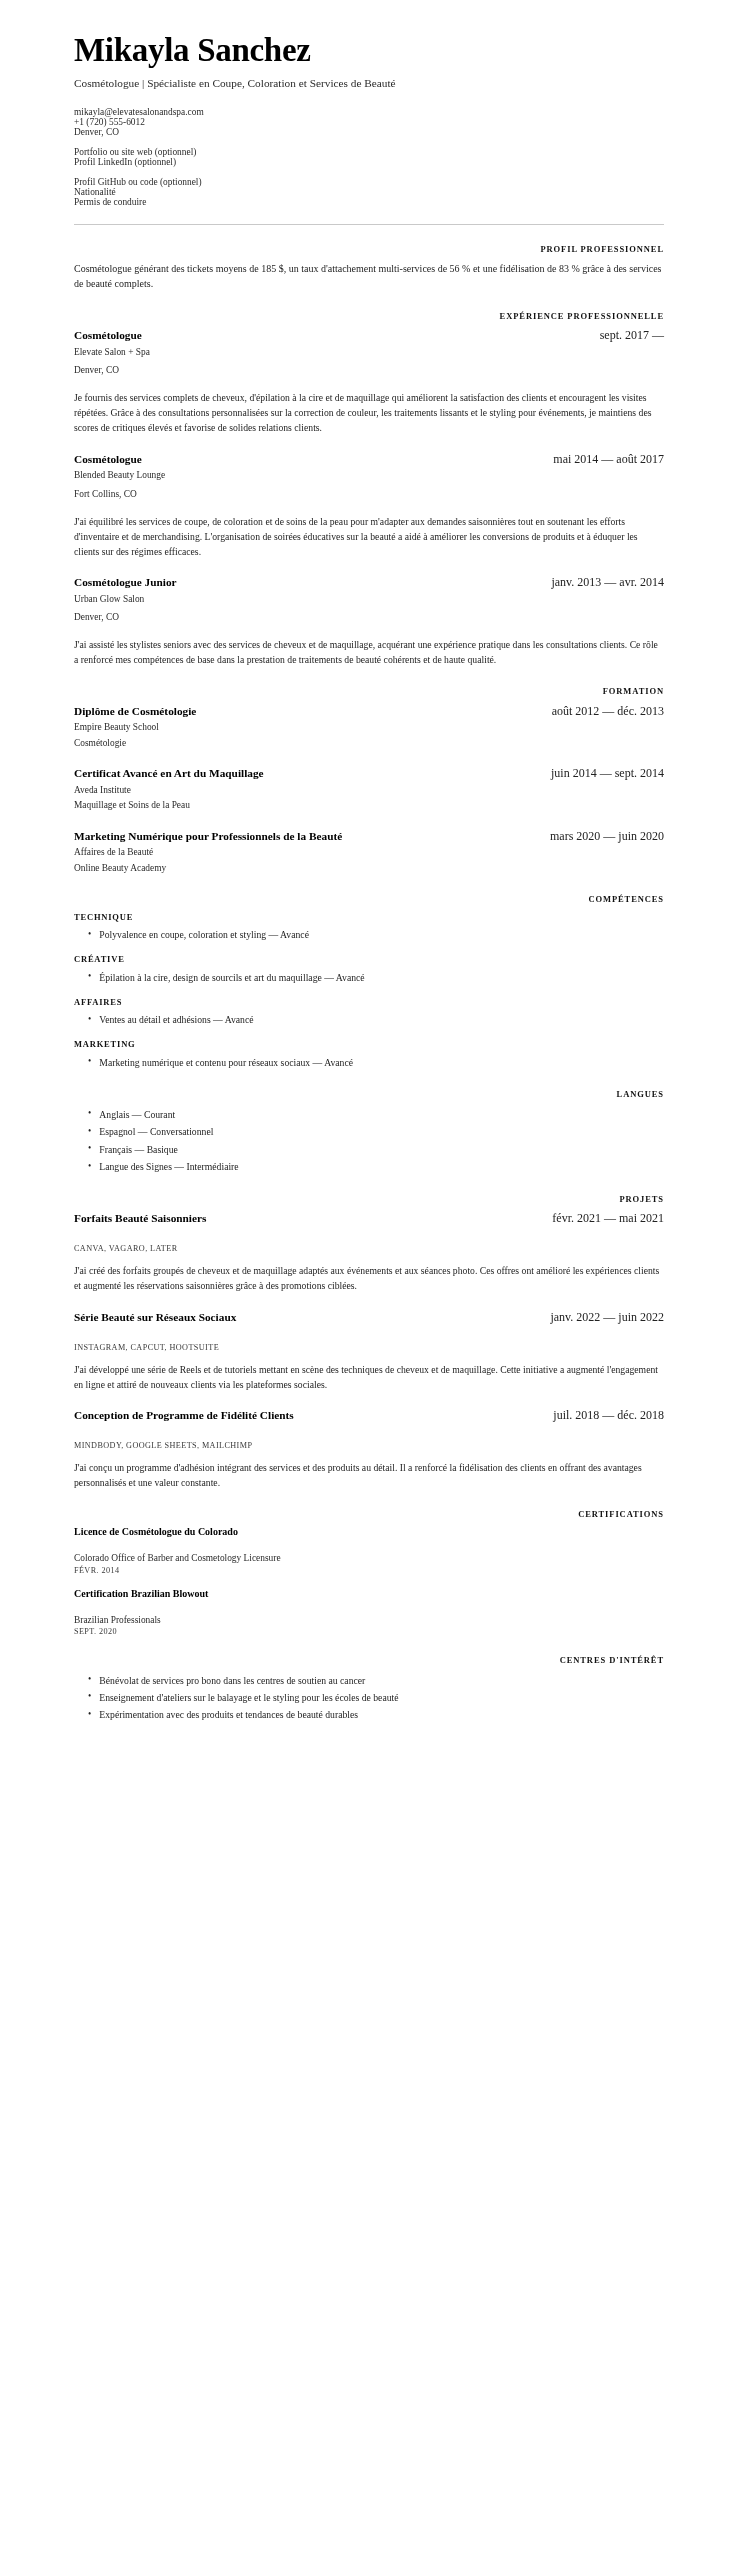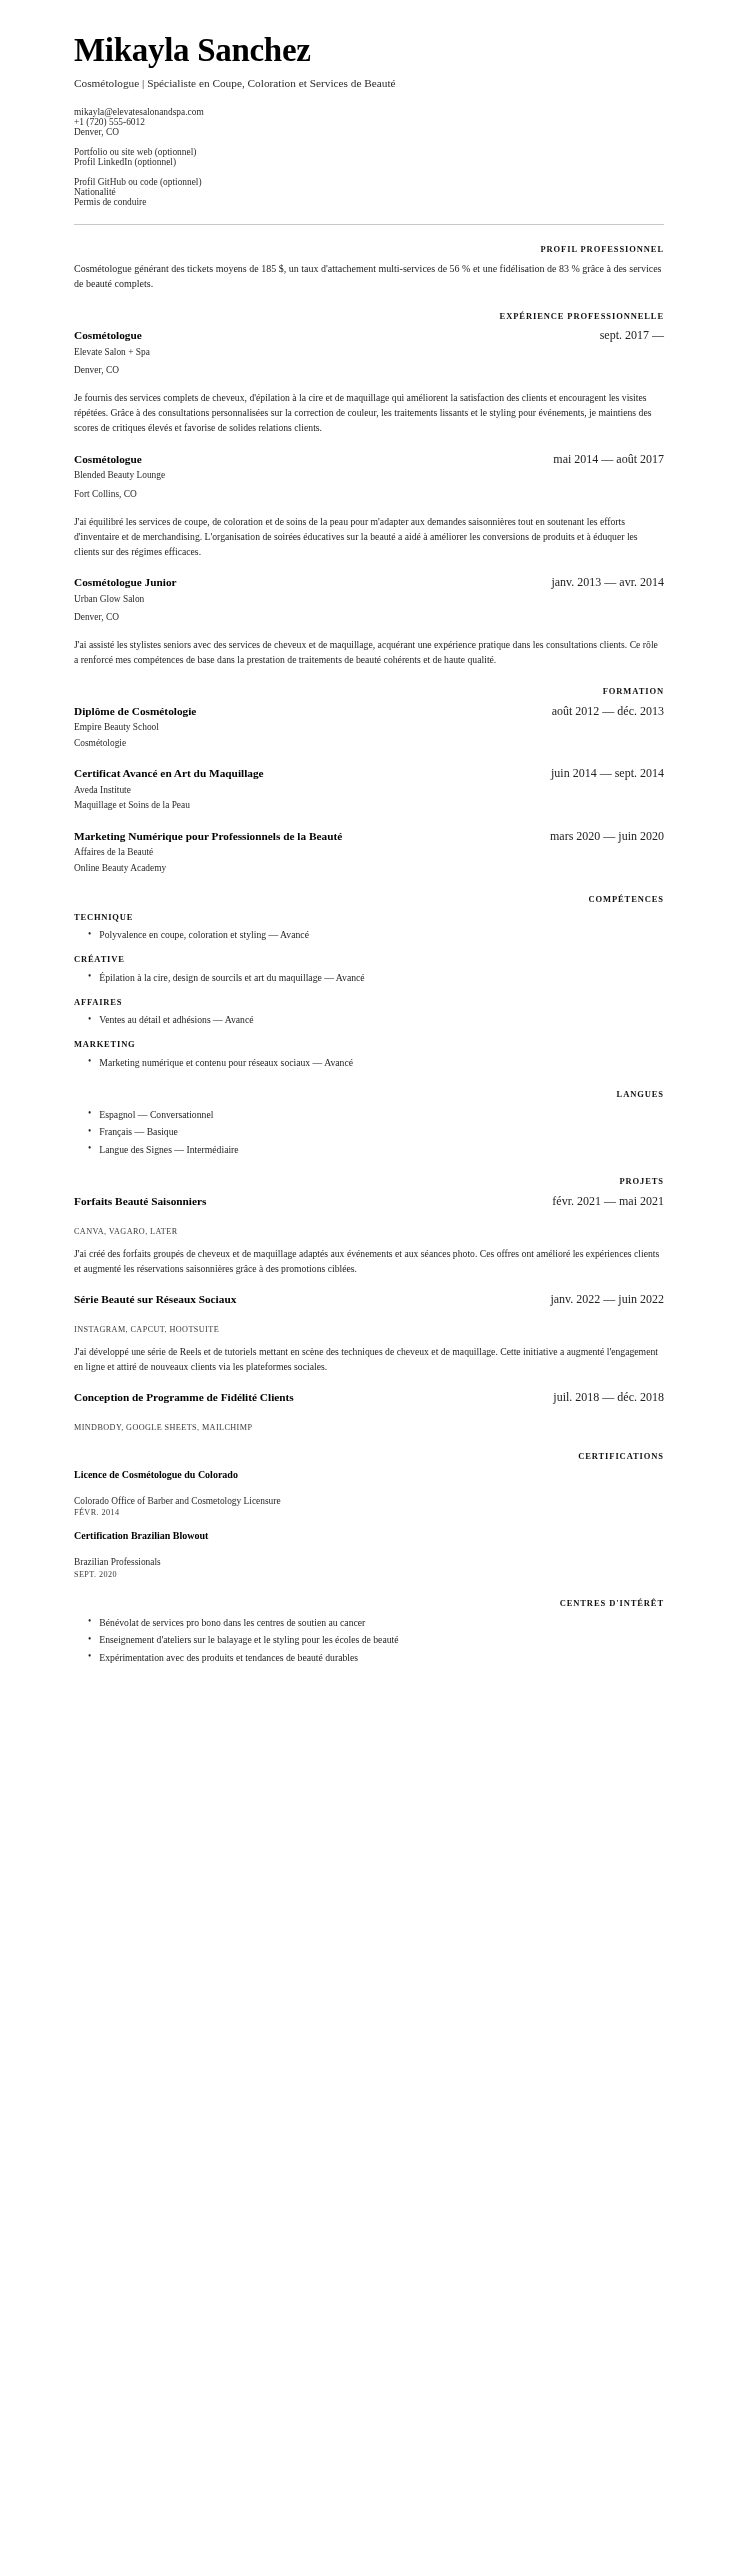--- a/index.html
+++ b/index.html
@@ -305,20 +305,21 @@
       <div class="skill-label">MARKETING</div>
       <ul class="bullets">
         <li>Marketing numérique et contenu pour réseaux sociaux — Avancé</li>
       </ul>
     </div>
   </div>
 
   <div class="section">
     <div class="section-title">LANGUES</div>
     <ul class="bullets">
+      <li>Anglais — Courant</li>
       <li>Espagnol — Conversationnel</li>
       <li>Français — Basique</li>
       <li>Langue des Signes — Intermédiaire</li>
     </ul>
   </div>
 
   <div class="section">
     <div class="section-title">PROJETS</div>
 
     <div class="entry">
@@ -338,20 +339,21 @@
       <div class="entry-tools">INSTAGRAM, CAPCUT, HOOTSUITE</div>
       <div class="entry-body tight">J'ai développé une série de Reels et de tutoriels mettant en scène des techniques de cheveux et de maquillage. Cette initiative a augmenté l'engagement en ligne et attiré de nouveaux clients via les plateformes sociales.</div>
     </div>
 
     <div class="entry">
       <div class="entry-head">
         <div class="entry-title">Conception de Programme de Fidélité Clients</div>
         <div class="entry-date">juil. 2018 — déc. 2018</div>
       </div>
       <div class="entry-tools">MINDBODY, GOOGLE SHEETS, MAILCHIMP</div>
+      <div class="entry-body tight">J'ai conçu un programme d'adhésion intégrant des services et des produits au détail. Il a renforcé la fidélisation des clients en offrant des avantages personnalisés et une valeur constante.</div>
     </div>
   </div>
 
   <div class="section">
     <div class="section-title">CERTIFICATIONS</div>
 
     <div class="cert">
       <div class="cert-title">Licence de Cosmétologue du Colorado</div>
       <div class="cert-issuer">Colorado Office of Barber and Cosmetology Licensure</div>
       <div class="cert-date">FÉVR. 2014</div>

